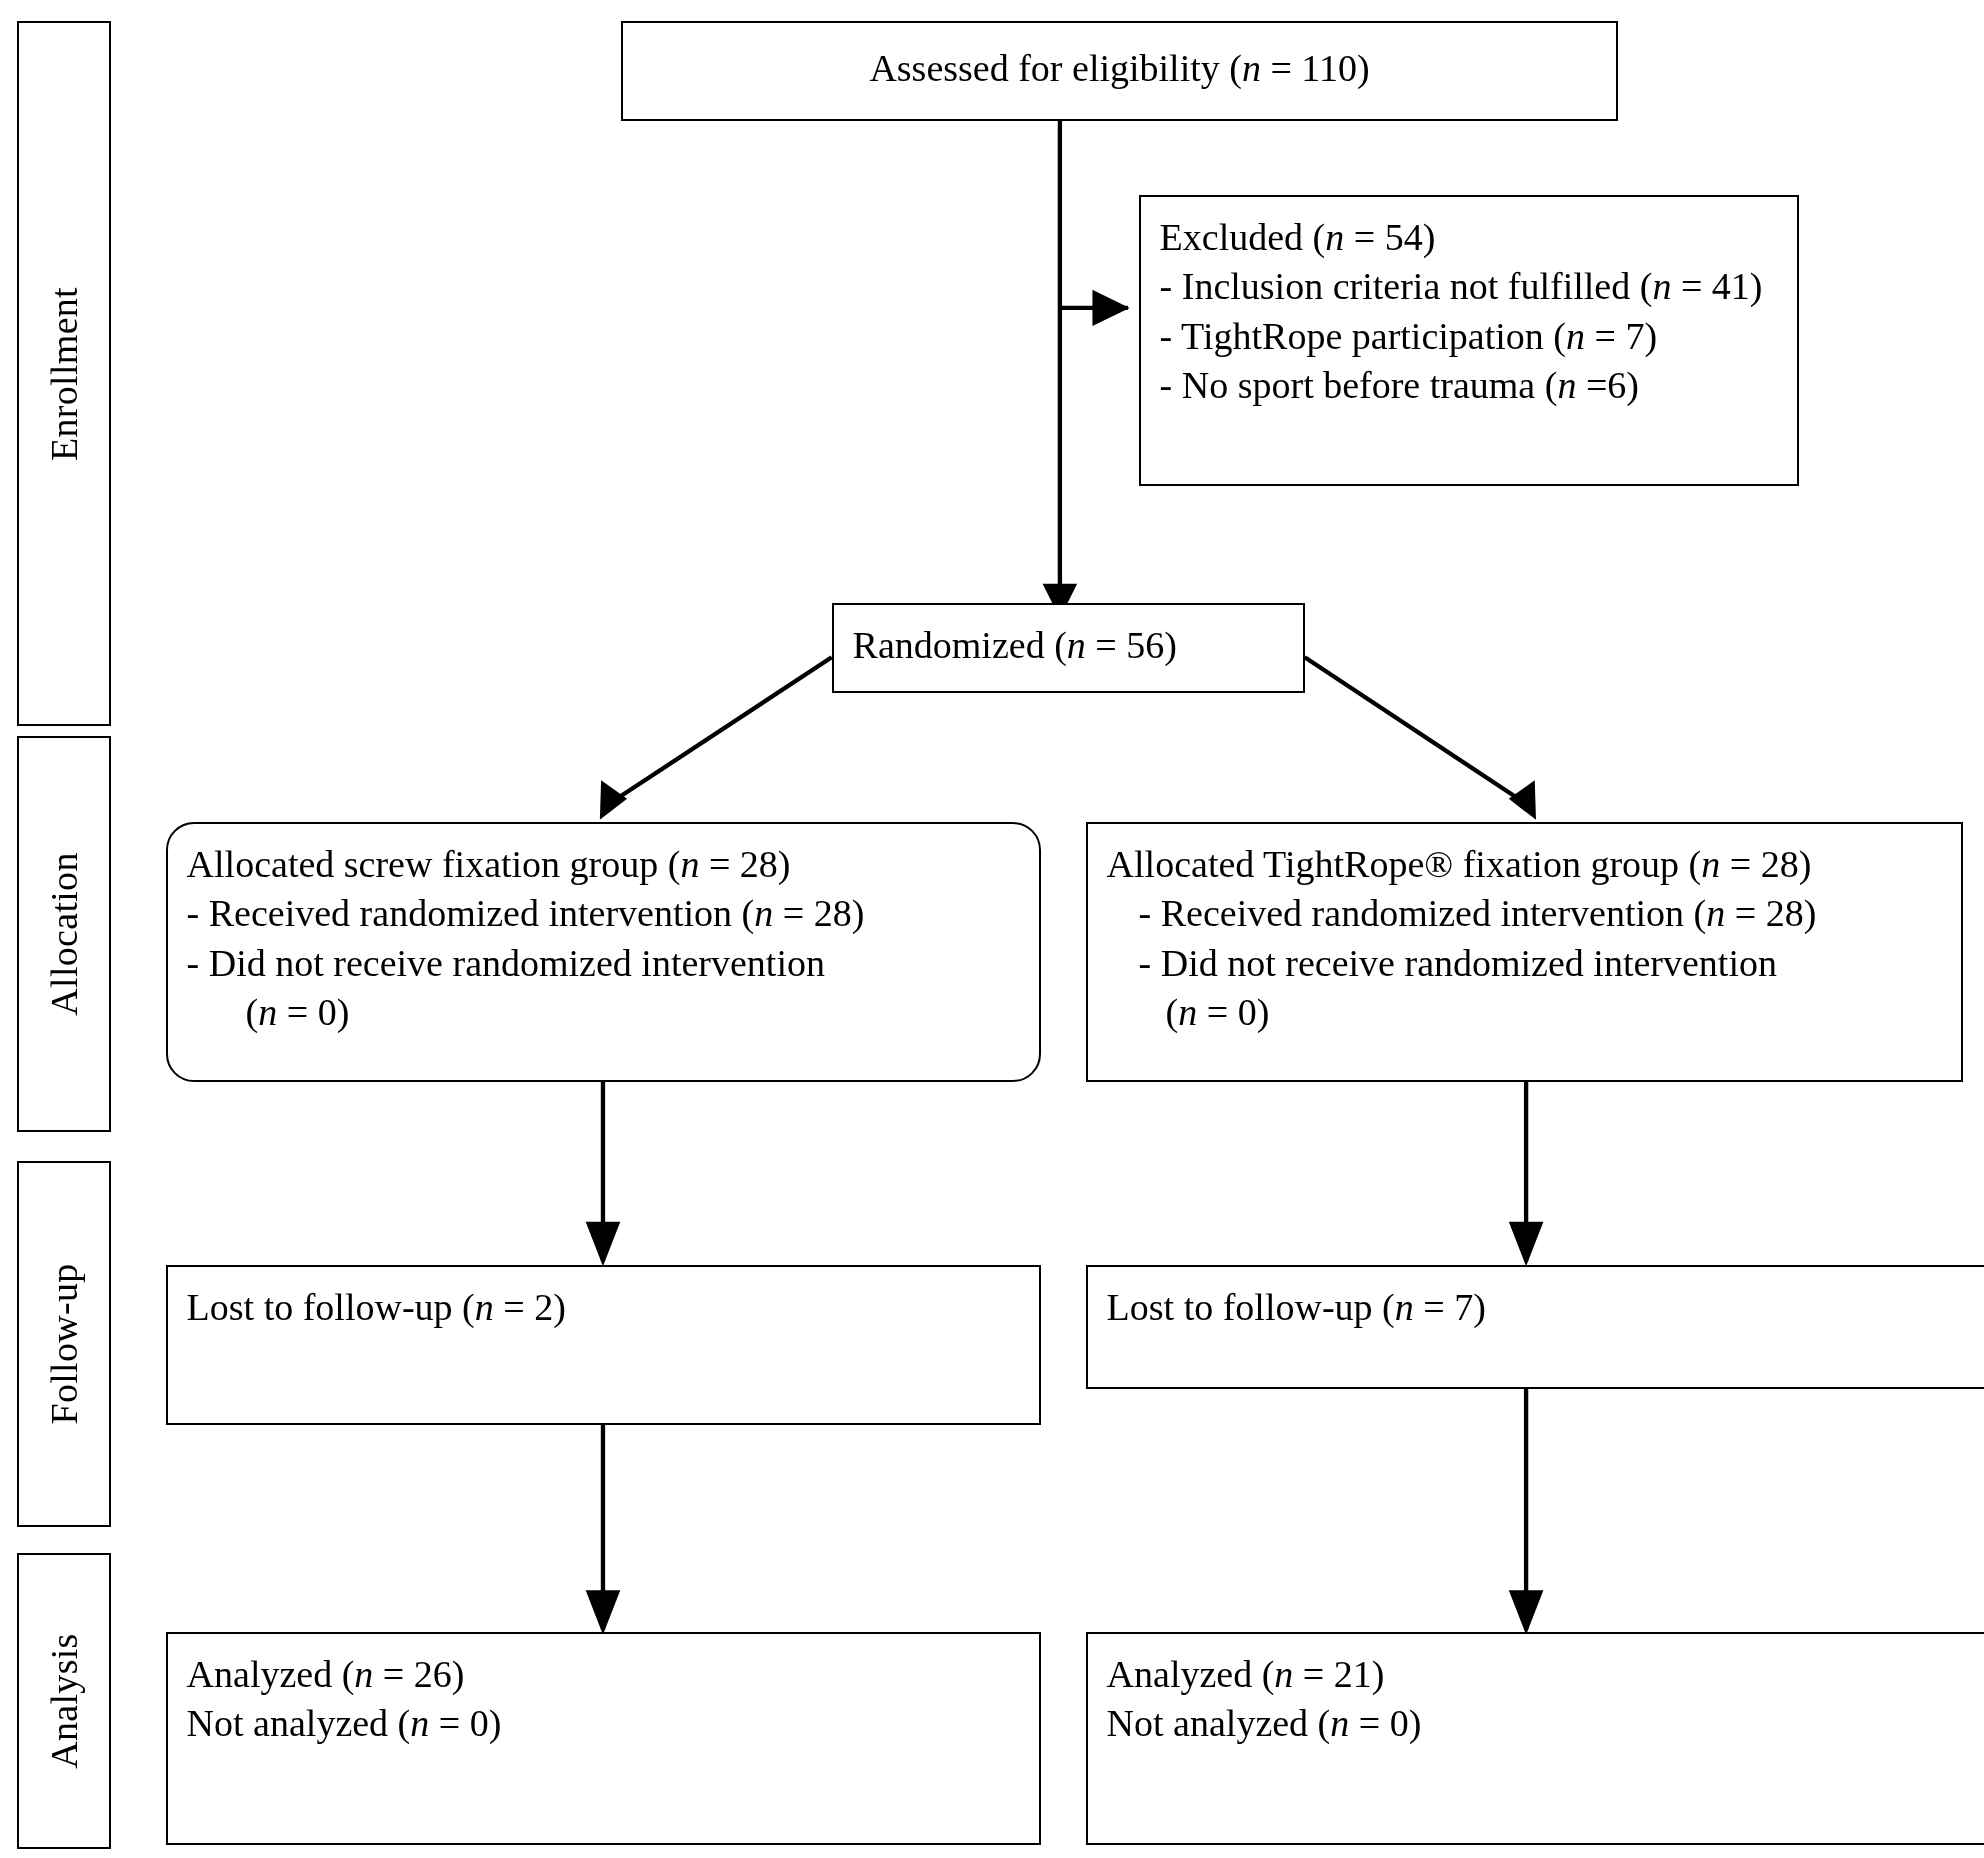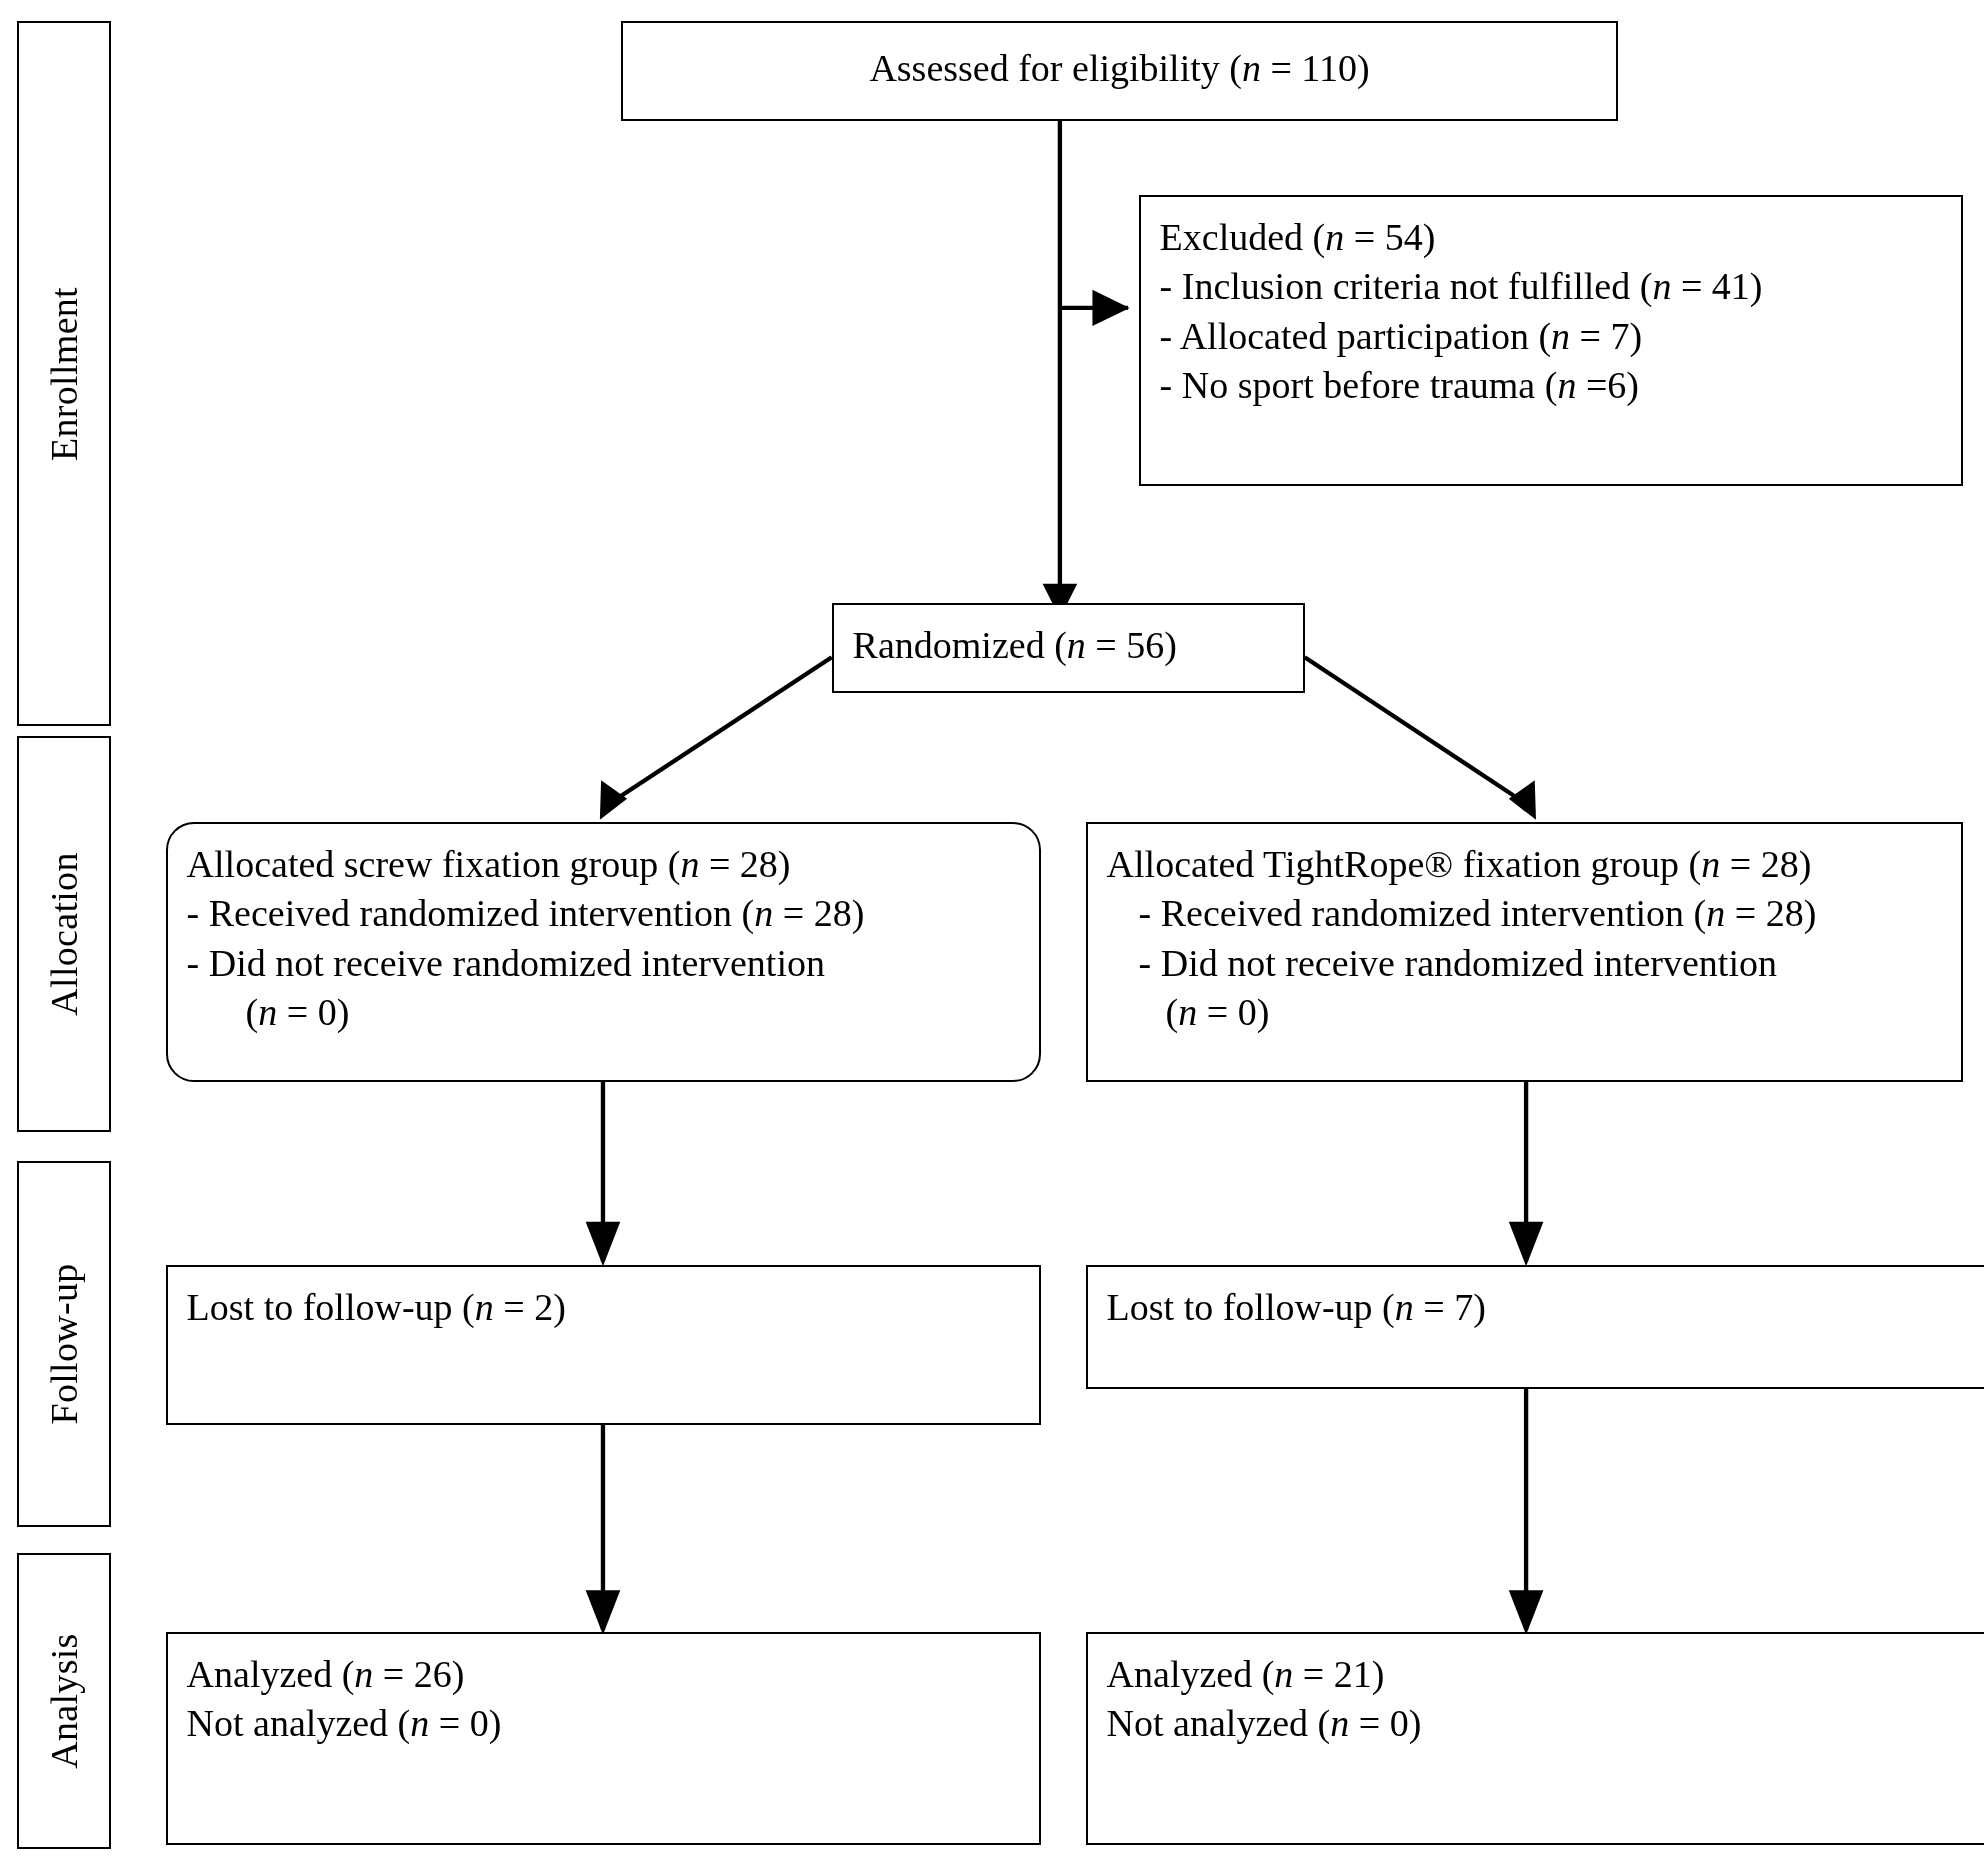--- a/index.html
+++ b/index.html
@@ -124,25 +124,25 @@
   <div class="phase-rail" style="left:17.3px; top:1553px; width:94px; height:296px;">
     <span class="phase-rail-label">Analysis</span>
   </div>
 
   <div class="node" style="left:589px; top:21px; width:997px; height:100px;margin-left:32px;">
     <div class="node-body centered">
       <div class="node-line"><span>Assessed  for eligibility (</span><span class="ital">n</span><span> = 110)</span></div>
     </div>
   </div>
 
-  <div class="node" style="left:1139px; top:195px; width:824px; height:291px;">
+  <div class="node" style="left:1139px; top:195px; width:660px; height:291px;">
     <div class="node-body">
       <div class="node-line"><span>Excluded (</span><span class="ital">n</span><span> = 54)</span></div>
       <div class="node-line"><span>- Inclusion criteria not fulfilled (</span><span class="ital">n</span><span> = 41)</span></div>
-      <div class="node-line"><span>- Allocated  participation (</span><span class="ital">n</span><span> = 7)</span></div>
+      <div class="node-line"><span>- TightRope  participation (</span><span class="ital">n</span><span> = 7)</span></div>
       <div class="node-line"><span>- No sport before trauma (</span><span class="ital">n</span><span> =6)</span></div>
     </div>
   </div>
 
   <div class="node" style="left:832px; top:603px; width:473px; height:90px;">
     <div class="node-body">
       <div class="node-line"><span>Randomized  (</span><span class="ital">n</span><span> = 56)</span></div>
     </div>
   </div>
 

